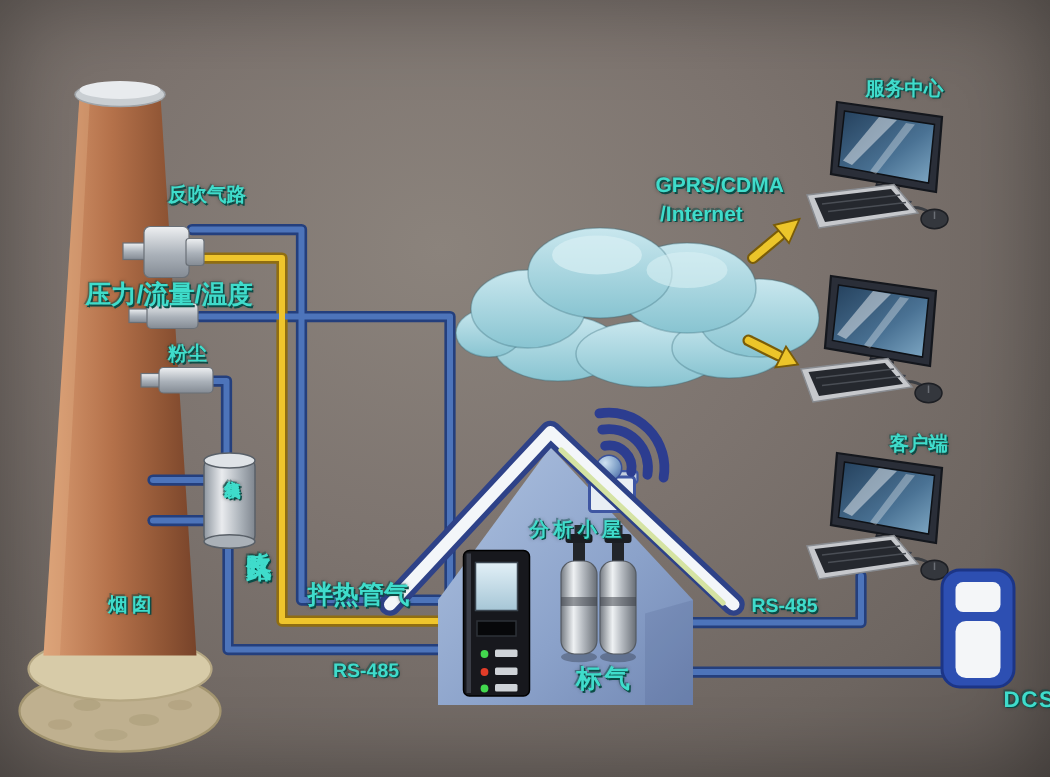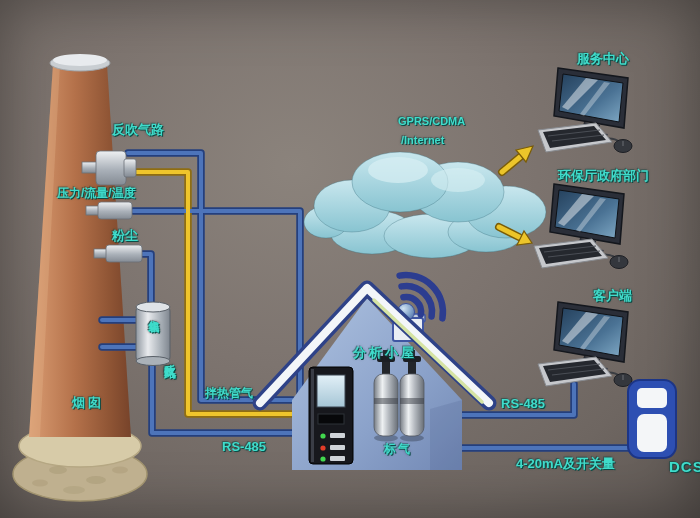--- a/index.html
+++ b/index.html
@@ -10,25 +10,25 @@
       radial-gradient(ellipse at 42% 32%, #8b837c 0%, #7d746f 40%, #6e6661 75%, #5d5652 100%);
     font-family:"Liberation Sans",sans-serif;
   }
   .stage::after{
     content:""; position:absolute; inset:0; pointer-events:none;
     box-shadow:inset 0 0 60px rgba(0,0,0,.35);
   }
   svg.scene{ position:absolute; left:0; top:0; z-index:1; }
   .lbl{
     position:absolute; z-index:5; white-space:nowrap;
-    font-weight:bold; font-size:12px; color:var(--cyan);
+    font-weight:bold; font-size:17px; color:var(--cyan);
     text-shadow:1px 1px 0 #0b4c46, -1px -1px 0 rgba(11,76,70,.45), 0 0 3px rgba(0,0,0,.4);
   }
   .v{ writing-mode:vertical-rl; letter-spacing:2px; }
-  .s13{font-size:13px;margin-left:20px;} .s14{font-size:11px;} .s15{font-size:15px;margin-left:32px;} .s11{font-size:11px;}
+  .s13{font-size:13px;margin-left:20px;} .s14{font-size:14px;margin-left:39px;} .s15{font-size:15px;margin-left:32px;} .s11{font-size:11px;}
 </style>
 </head>
 <body>
 
 <div class="stage">
 
   <svg class="scene" width="700" height="518" viewBox="0 0 700 518">
     <defs>
       <linearGradient id="chimG" x1="0" y1="0" x2="1" y2="0">
         <stop offset="0" stop-color="#d99c72"></stop>
@@ -244,19 +244,17 @@
   <div class="lbl s13" style="left:52px;top:394px;letter-spacing:3px">烟囱</div>
   <div class="lbl v s11" style="left:146px;top:311px;letter-spacing:1px">集线箱</div>
   <div class="lbl v" style="left:161px;top:354px;letter-spacing:1px">反吹气路</div>
   <div class="lbl" style="left:205px;top:385px">拌热管气</div>
   <div class="lbl s13" style="left:202px;top:439px">RS-485</div>
   <div class="lbl s13" style="left:333px;top:344px;letter-spacing:3px">分析小屋</div>
   <div class="lbl" style="left:384px;top:441px;letter-spacing:2px">标气</div>
   <div class="lbl s14" style="left:398px;top:115px">GPRS/CDMA</div>
   <div class="lbl s14" style="left:401px;top:134px">/Internet</div>
   <div class="lbl s13" style="left:557px;top:50px">服务中心</div>
-  <div class="lbl s13" style="left:538px;top:167px">环保厅政府部门</div>
   <div class="lbl s13" style="left:573px;top:287px">客户端</div>
   <div class="lbl s13" style="left:481px;top:396px">RS-485</div>
-  <div class="lbl s13" style="left:496px;top:455px">4-20mA及开关量</div>
   <div class="lbl s15" style="left:637px;top:458px;letter-spacing:1px">DCS</div>
 
 </div>
 
 </body></html>

